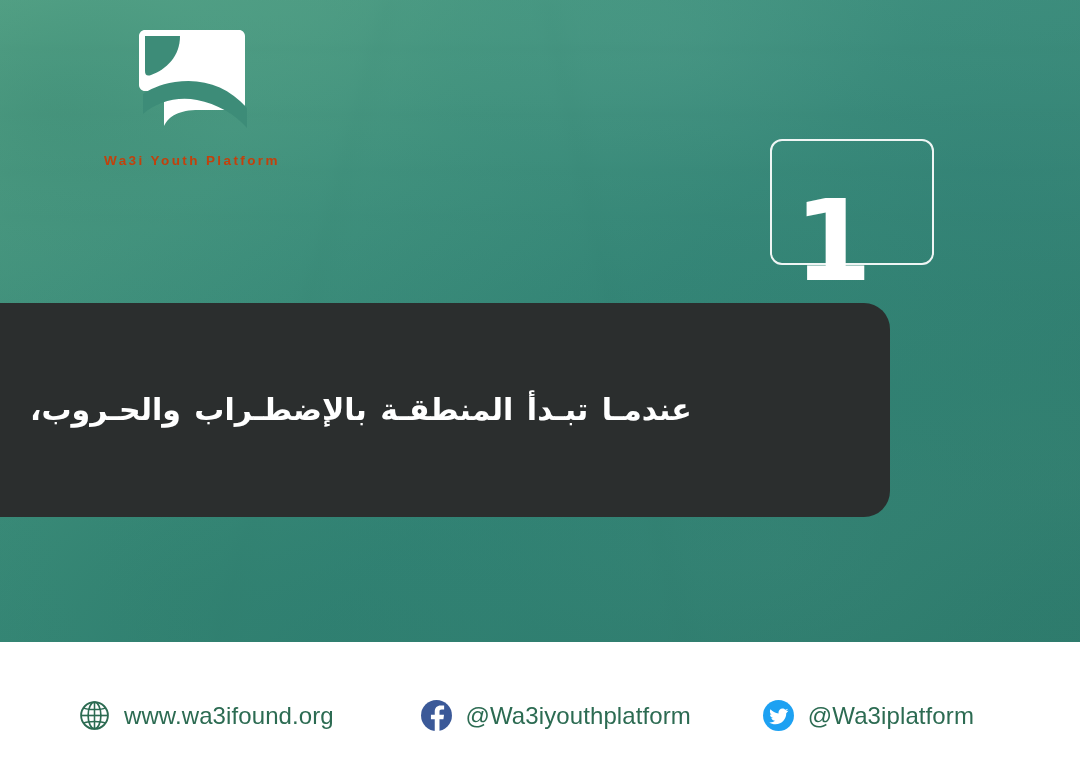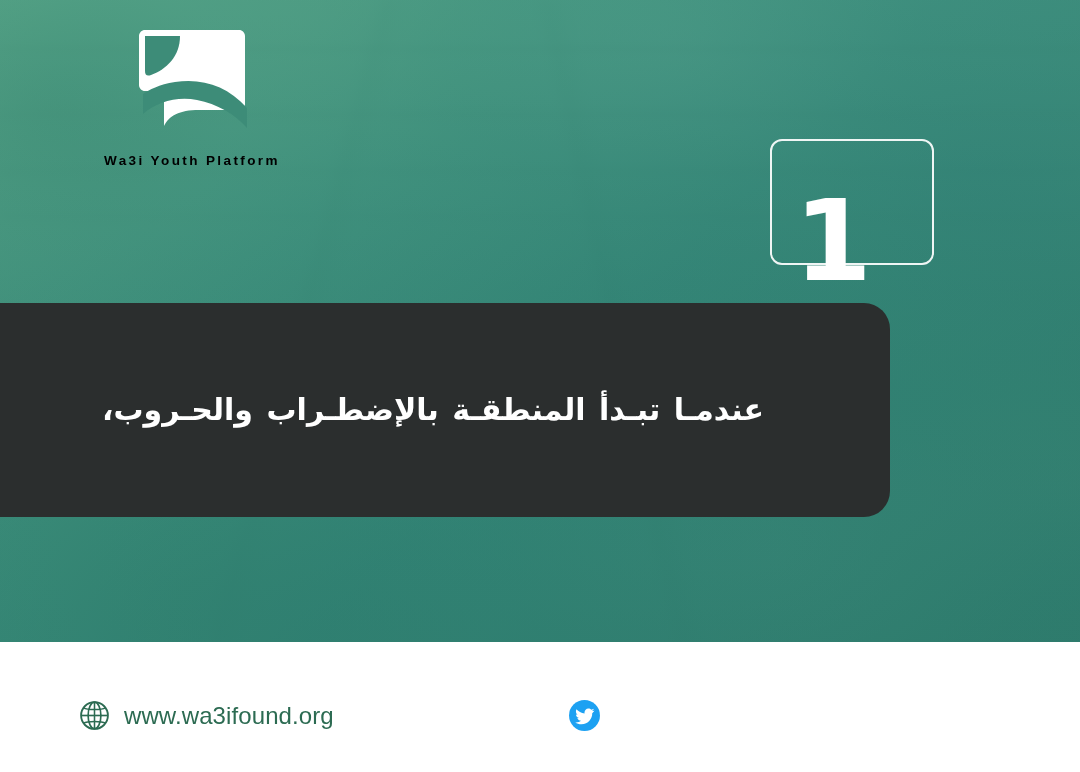--- a/index.html
+++ b/index.html
@@ -87,21 +87,21 @@
   }
   .brand-mark {
     width: 122px;
     height: 113px;
     display: block;
     margin: 0 auto;
   }
   .brand-name {
     margin-top: 18px;
     text-align: center;
-    color: #000000;
+    color: #c2410c;
     font-size: 13.5px;
     font-weight: bold;
     letter-spacing: 2.4px;
     white-space: nowrap;
   }
 
   
   .badge {
     position: absolute;
     left: 770px;
@@ -132,21 +132,21 @@
     background: #2b2e2e;
     border-radius: 26px;
     box-sizing: border-box;
     padding: 24px 54px 24px 60px;
     display: flex;
     flex-direction: column;
     justify-content: center;
   }
   .quote-text {
     direction: rtl;
-    text-align: center;
+    text-align: left;
     unicode-bidi: bidi-override;
     color: #ffffff;
     font-size: 30px;
     line-height: 1.58;
     font-weight: bold;
     font-family: "DejaVu Sans", "Liberation Sans", sans-serif;
     word-spacing: 3px;
   }
 
   
@@ -227,26 +227,34 @@
           <line x1="3" y1="16" x2="29" y2="16" stroke="#2c6b52" stroke-width="1.6"></line>
           <path d="M5.4 8.6 C9 10.8 22.9 10.8 26.6 8.6" fill="none" stroke="#2c6b52" stroke-width="1.5"></path>
           <path d="M5.4 23.4 C9 21.2 22.9 21.2 26.6 23.4" fill="none" stroke="#2c6b52" stroke-width="1.5"></path>
           <line x1="16" y1="3" x2="16" y2="29" stroke="#2c6b52" stroke-width="1.5"></line>
         </svg>
         <span class="label">www.wa3ifound.org</span>
       </div>
 
       <div class="foot-spacer-a"></div>
 
+      <div class="foot-item">
+        <svg class="foot-icon" viewBox="0 0 32 32" aria-hidden="true">
+          <circle cx="16" cy="16" r="15" fill="#3b5998"></circle>
+          <path fill="#ffffff" d="M18.9 31.7 L18.9 19.6 L22.7 19.6 L23.3 15.2 L18.9 15.2 L18.9 12.4 C18.9 11.1 19.3 10.3 21.1 10.3 L23.4 10.3 L23.4 6.4 C23 6.35 21.6 6.2 20 6.2 C16.6 6.2 14.3 8.3 14.3 12 L14.3 15.2 L10.6 15.2 L10.6 19.6 L14.3 19.6 L14.3 31.3 Z"></path>
+        </svg>
+        <span class="label">@Wa3iyouthplatform</span>
+      </div>
 
       <div class="foot-spacer-b"></div>
 
       <div class="foot-item">
         <svg class="foot-icon" viewBox="0 0 32 32" aria-hidden="true">
           <circle cx="16" cy="16" r="15" fill="#1da1f2"></circle>
           <path fill="#ffffff" d="M25.6 11.1 C24.9 11.4 24.2 11.6 23.4 11.7 C24.2 11.2 24.8 10.4 25.1 9.5 C24.4 9.9 23.5 10.3 22.6 10.5 C21.9 9.8 20.9 9.3 19.8 9.3 C17.7 9.3 16 11 16 13.1 C16 13.4 16 13.7 16.1 14 C12.9 13.8 10.1 12.3 8.2 10 C7.9 10.6 7.7 11.2 7.7 12 C7.7 13.3 8.4 14.5 9.4 15.2 C8.8 15.2 8.2 15 7.7 14.7 L7.7 14.8 C7.7 16.6 9 18.2 10.7 18.5 C10.4 18.6 10.1 18.6 9.7 18.6 C9.5 18.6 9.2 18.6 9 18.5 C9.5 20 10.9 21.1 12.6 21.2 C11.3 22.2 9.7 22.8 7.9 22.8 C7.6 22.8 7.3 22.8 7 22.8 C8.7 23.9 10.8 24.5 13 24.5 C19.8 24.5 23.5 18.9 23.5 14.1 C23.5 13.9 23.5 13.8 23.5 13.6 C24.3 13.1 24.9 12.4 25.6 11.1 Z"></path>
         </svg>
+        <span class="label">@Wa3iplatform</span>
       </div>
 
     </div>
   </div>
 
 </div>
 
 </body></html>

